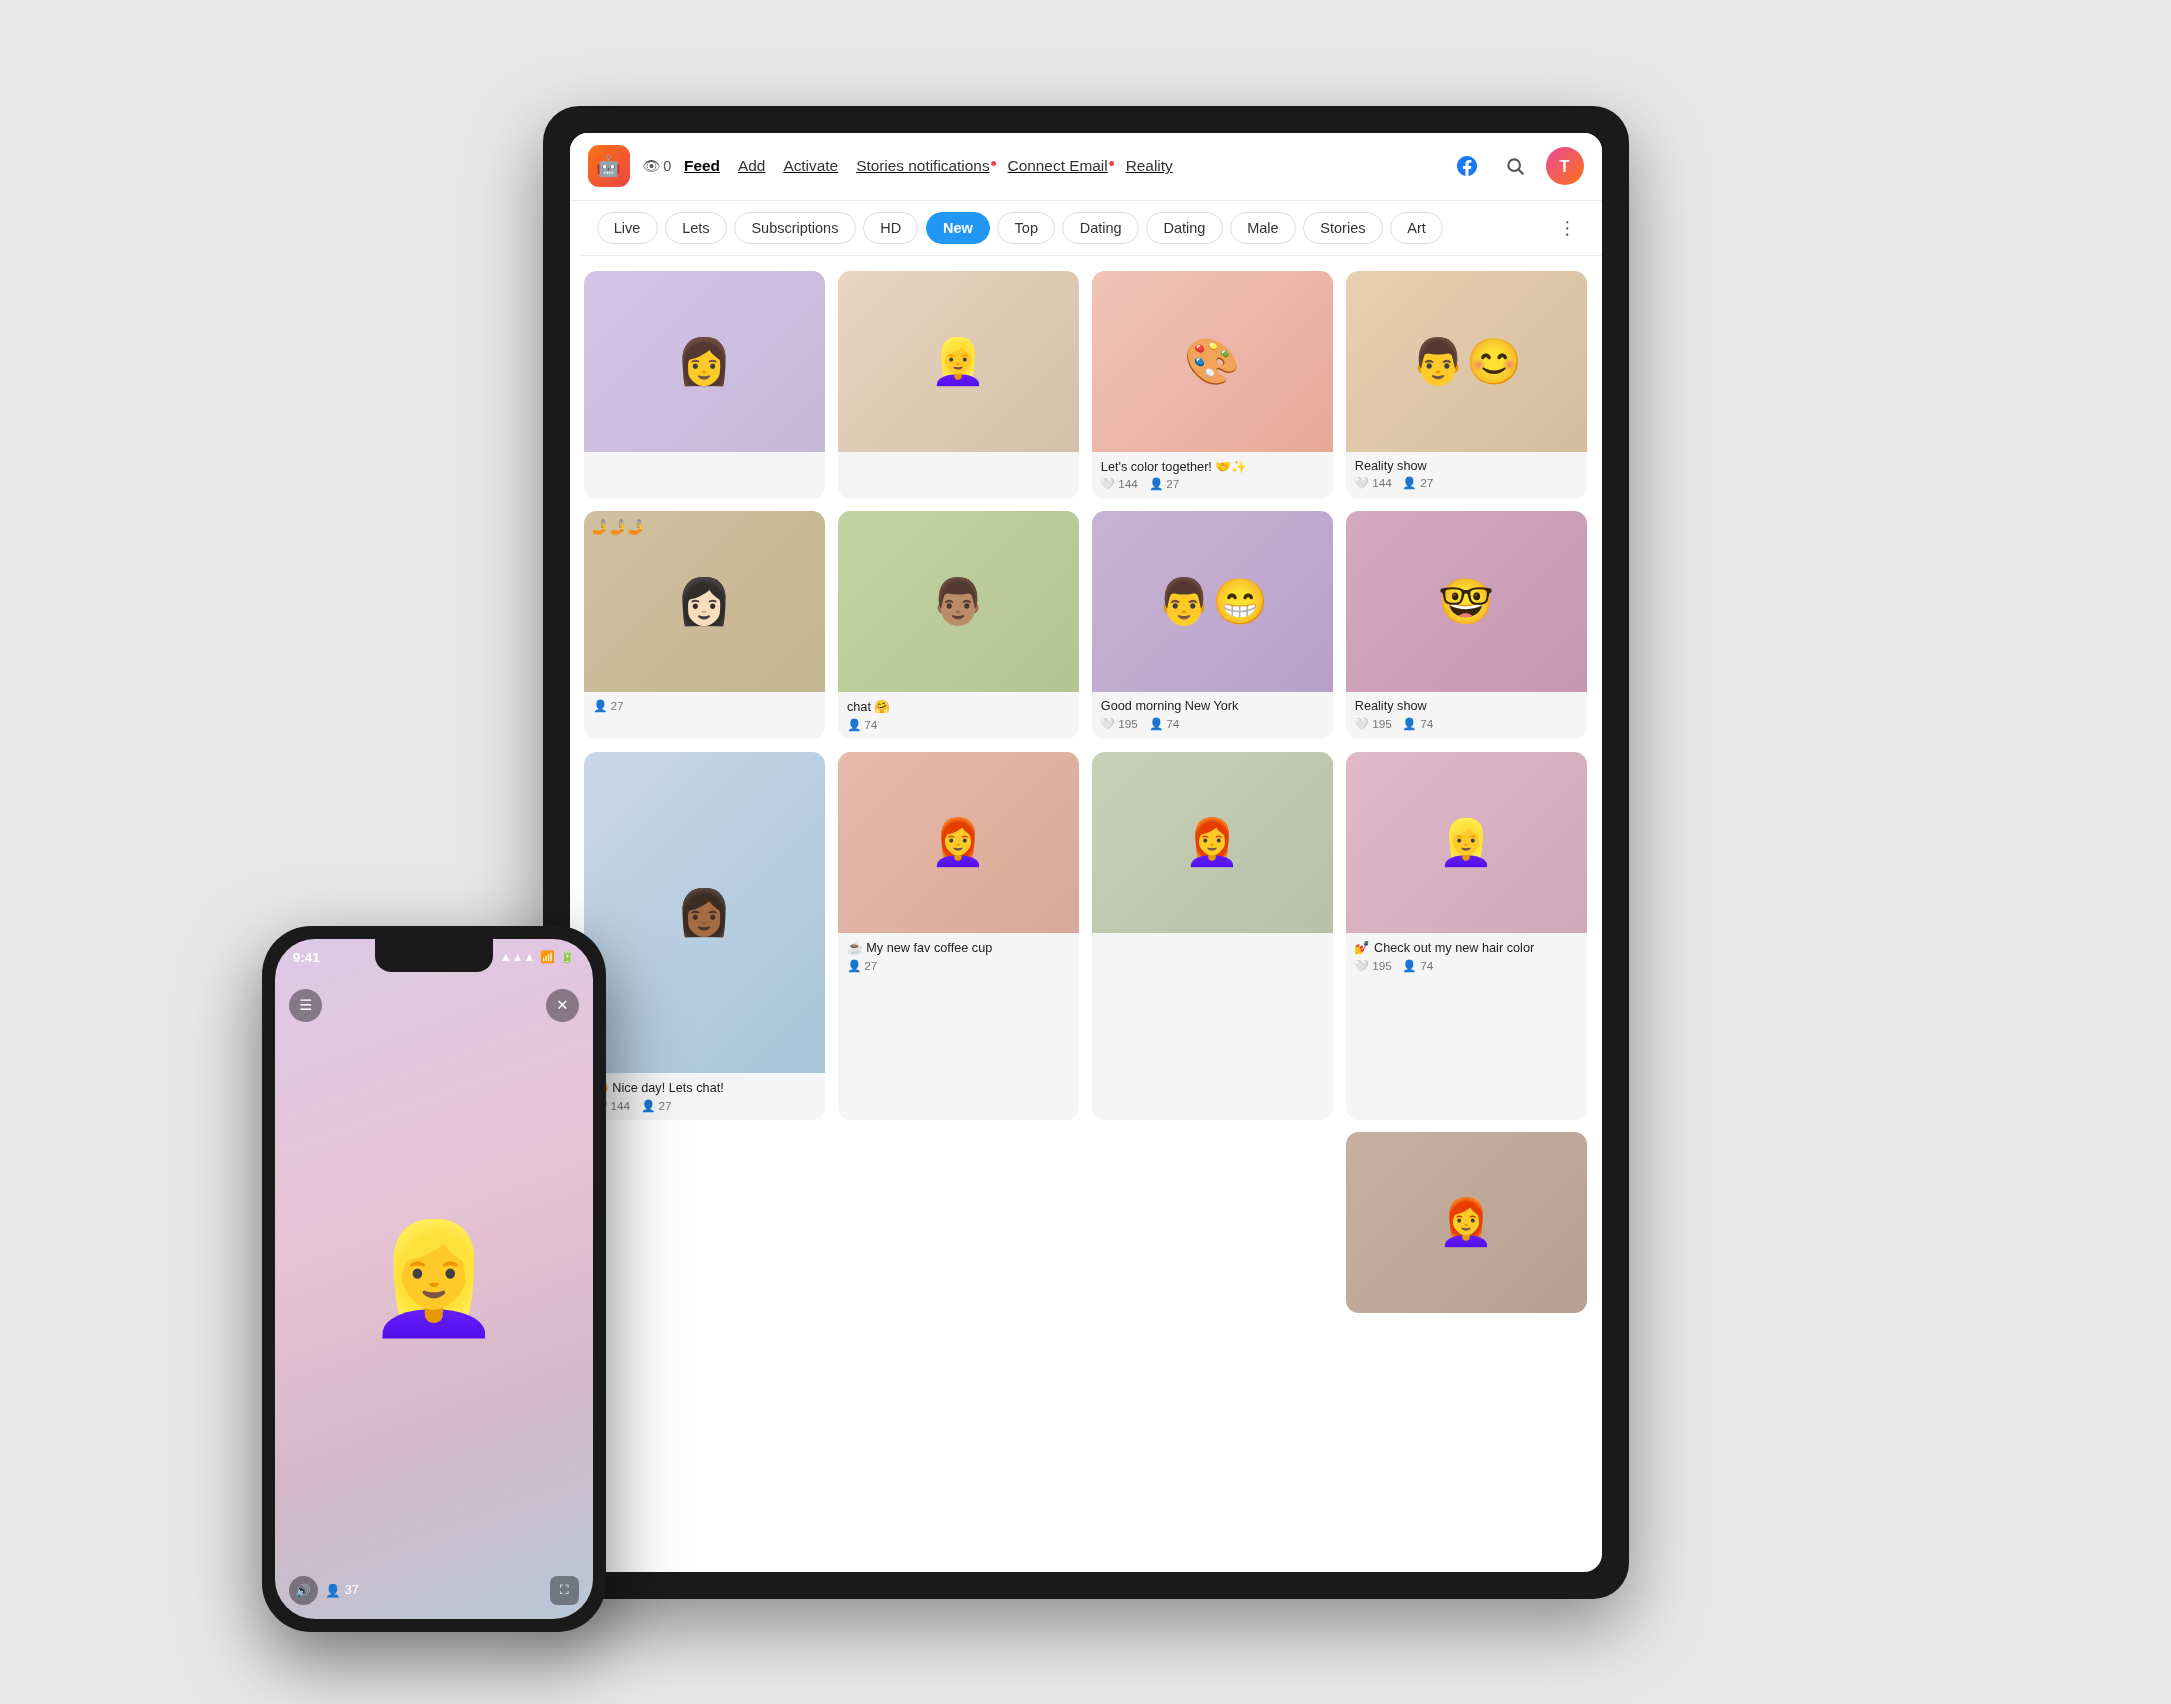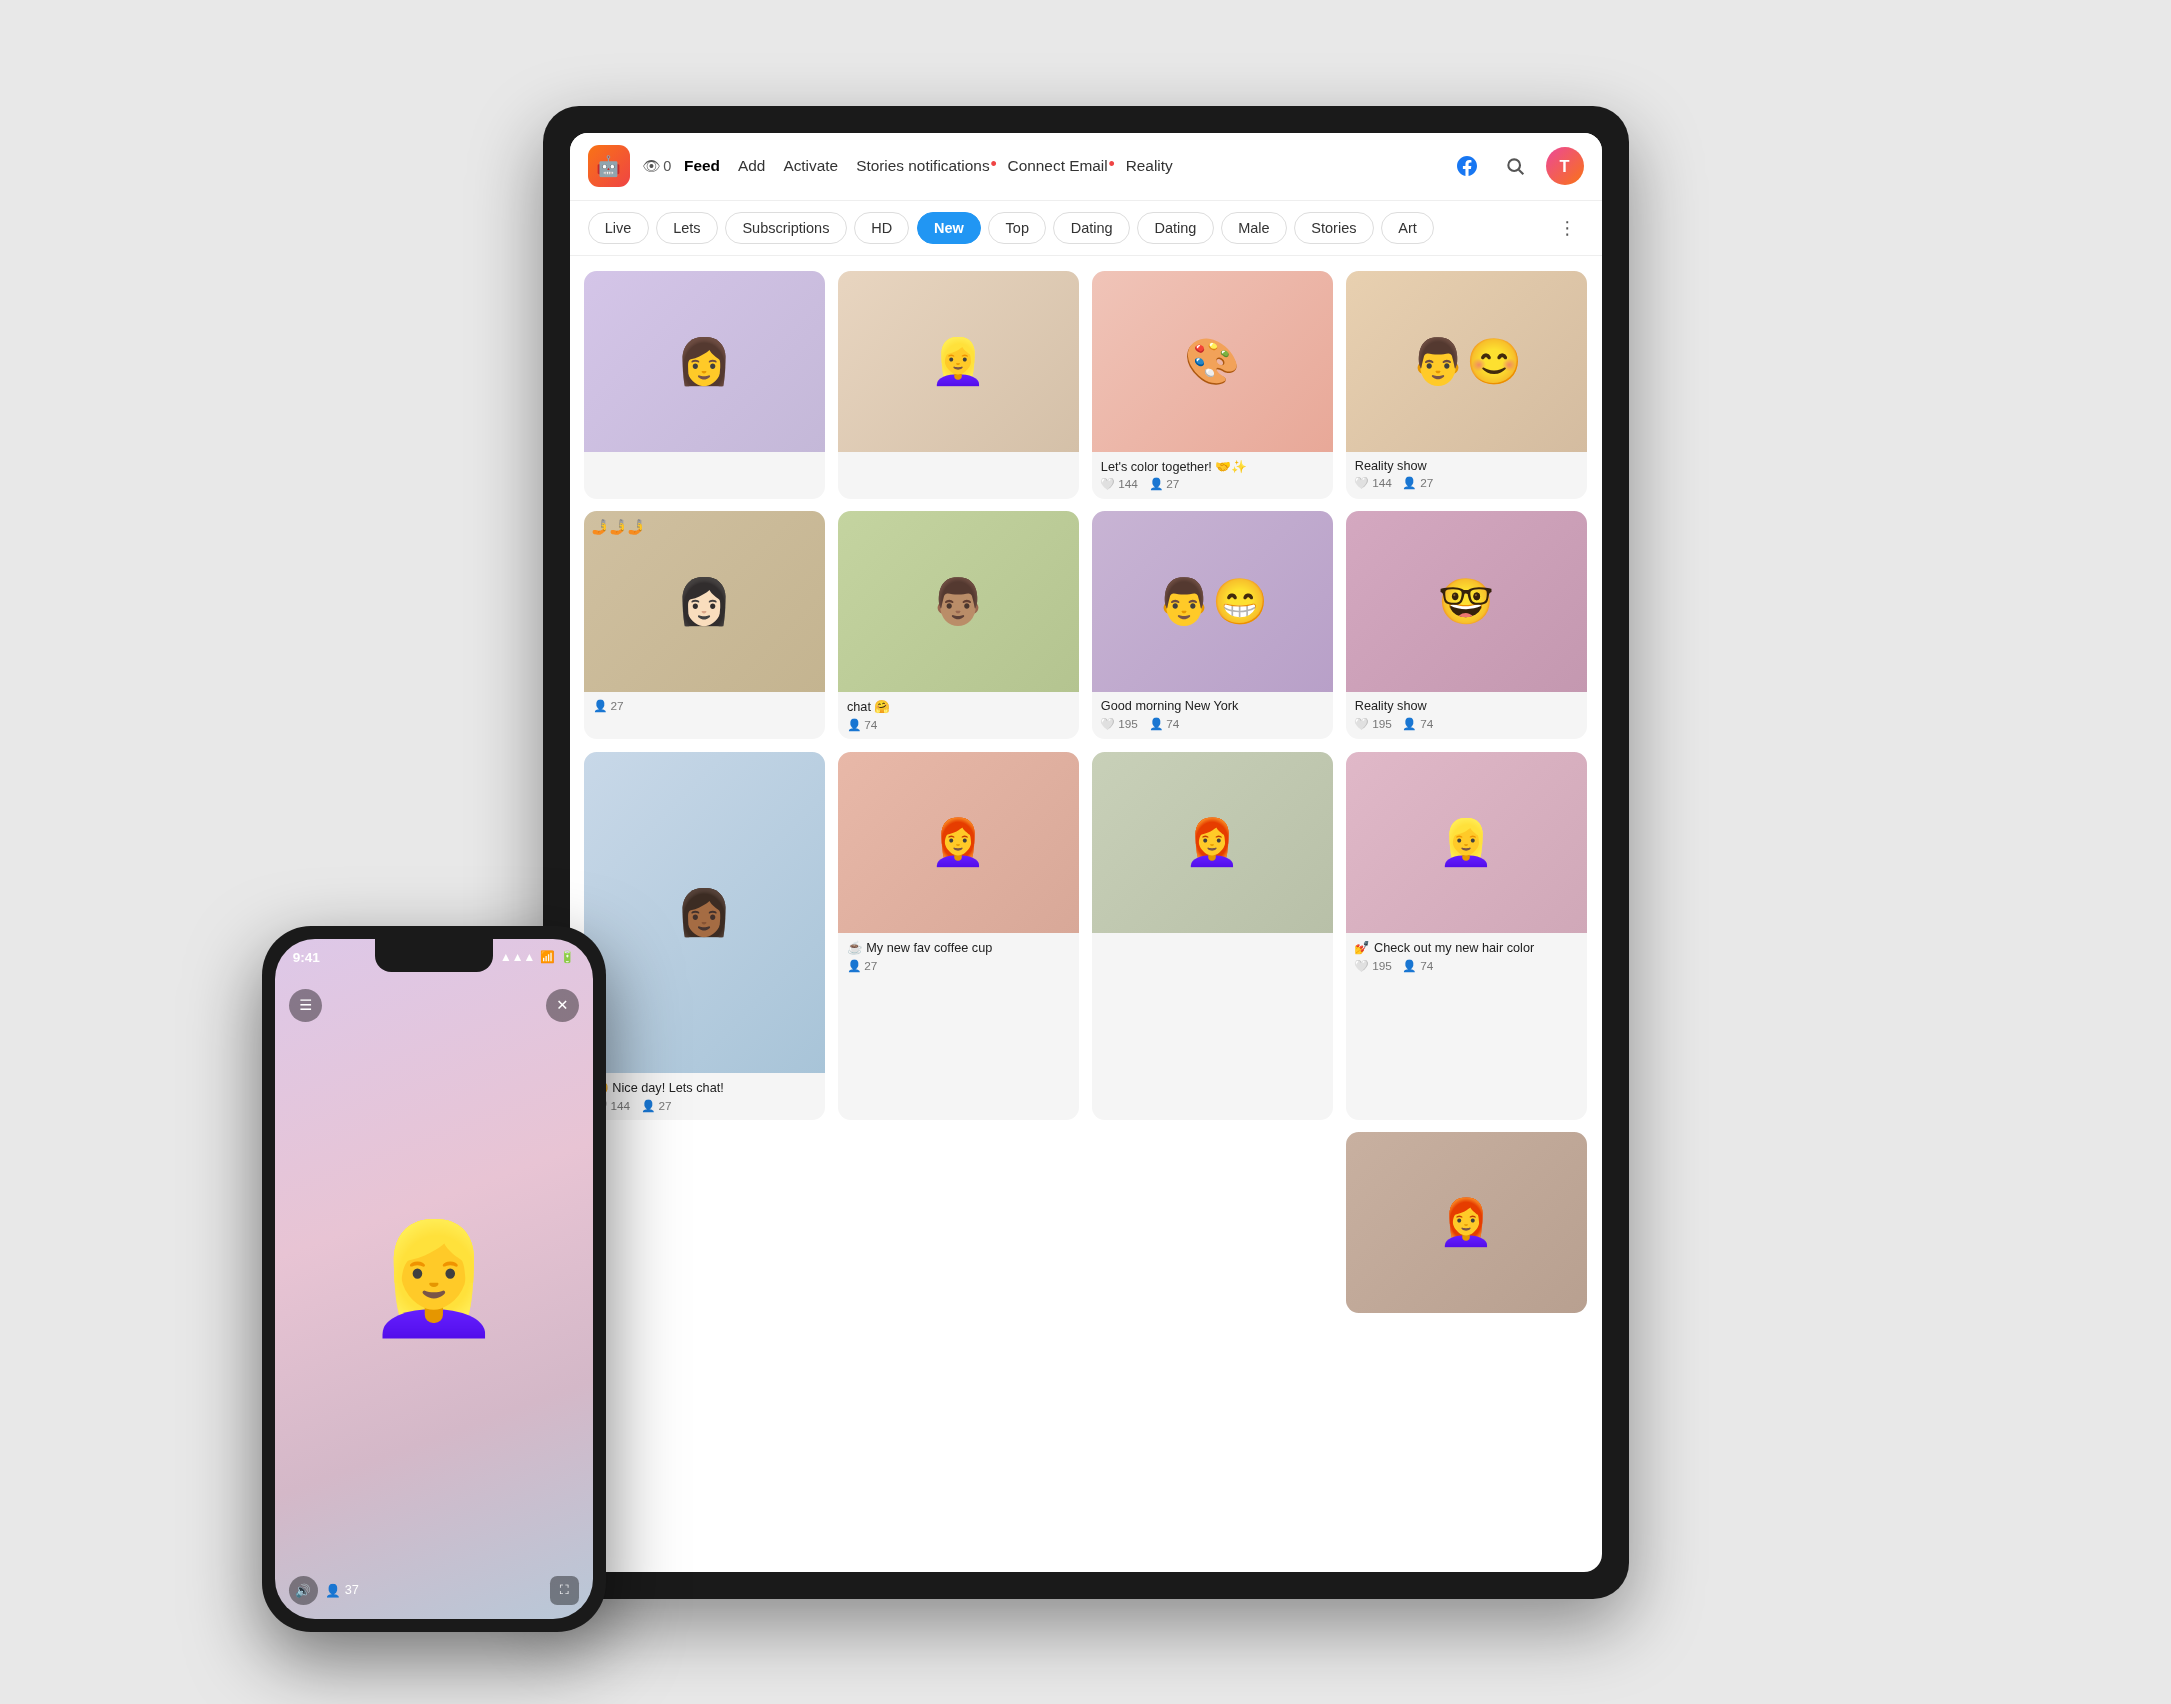--- a/index.html
+++ b/index.html
@@ -61,20 +61,21 @@
       align-items: center;
       gap: 2.7px;
       font-size: 14.5px;
       color: #555;
     }
     .header-nav {
       display: flex;
       align-items: center;
       gap: 18px;
       flex: 1;
+      text-decoration: underline;
     }
     .header-nav-item {
       font-size: 15.4px;
       color: #333;
       cursor: pointer;
       white-space: nowrap;
     }
     .header-nav-item.active {
       font-weight: 700;
       color: #000;
@@ -120,20 +121,21 @@
 
     
     .category-tabs {
       display: flex;
       align-items: center;
       padding: 11px 18px;
       gap: 7.2px;
       background: #fff;
       border-bottom: 0.9px solid #eee;
       flex-shrink: 0;
+      margin-left: 9px;
     }
     .cat-tab {
       padding: 7.2px 16.3px;
       border-radius: 20px;
       border: 1.4px solid #ddd;
       font-size: 14.5px;
       color: #333;
       cursor: pointer;
       background: #fff;
       white-space: nowrap;

